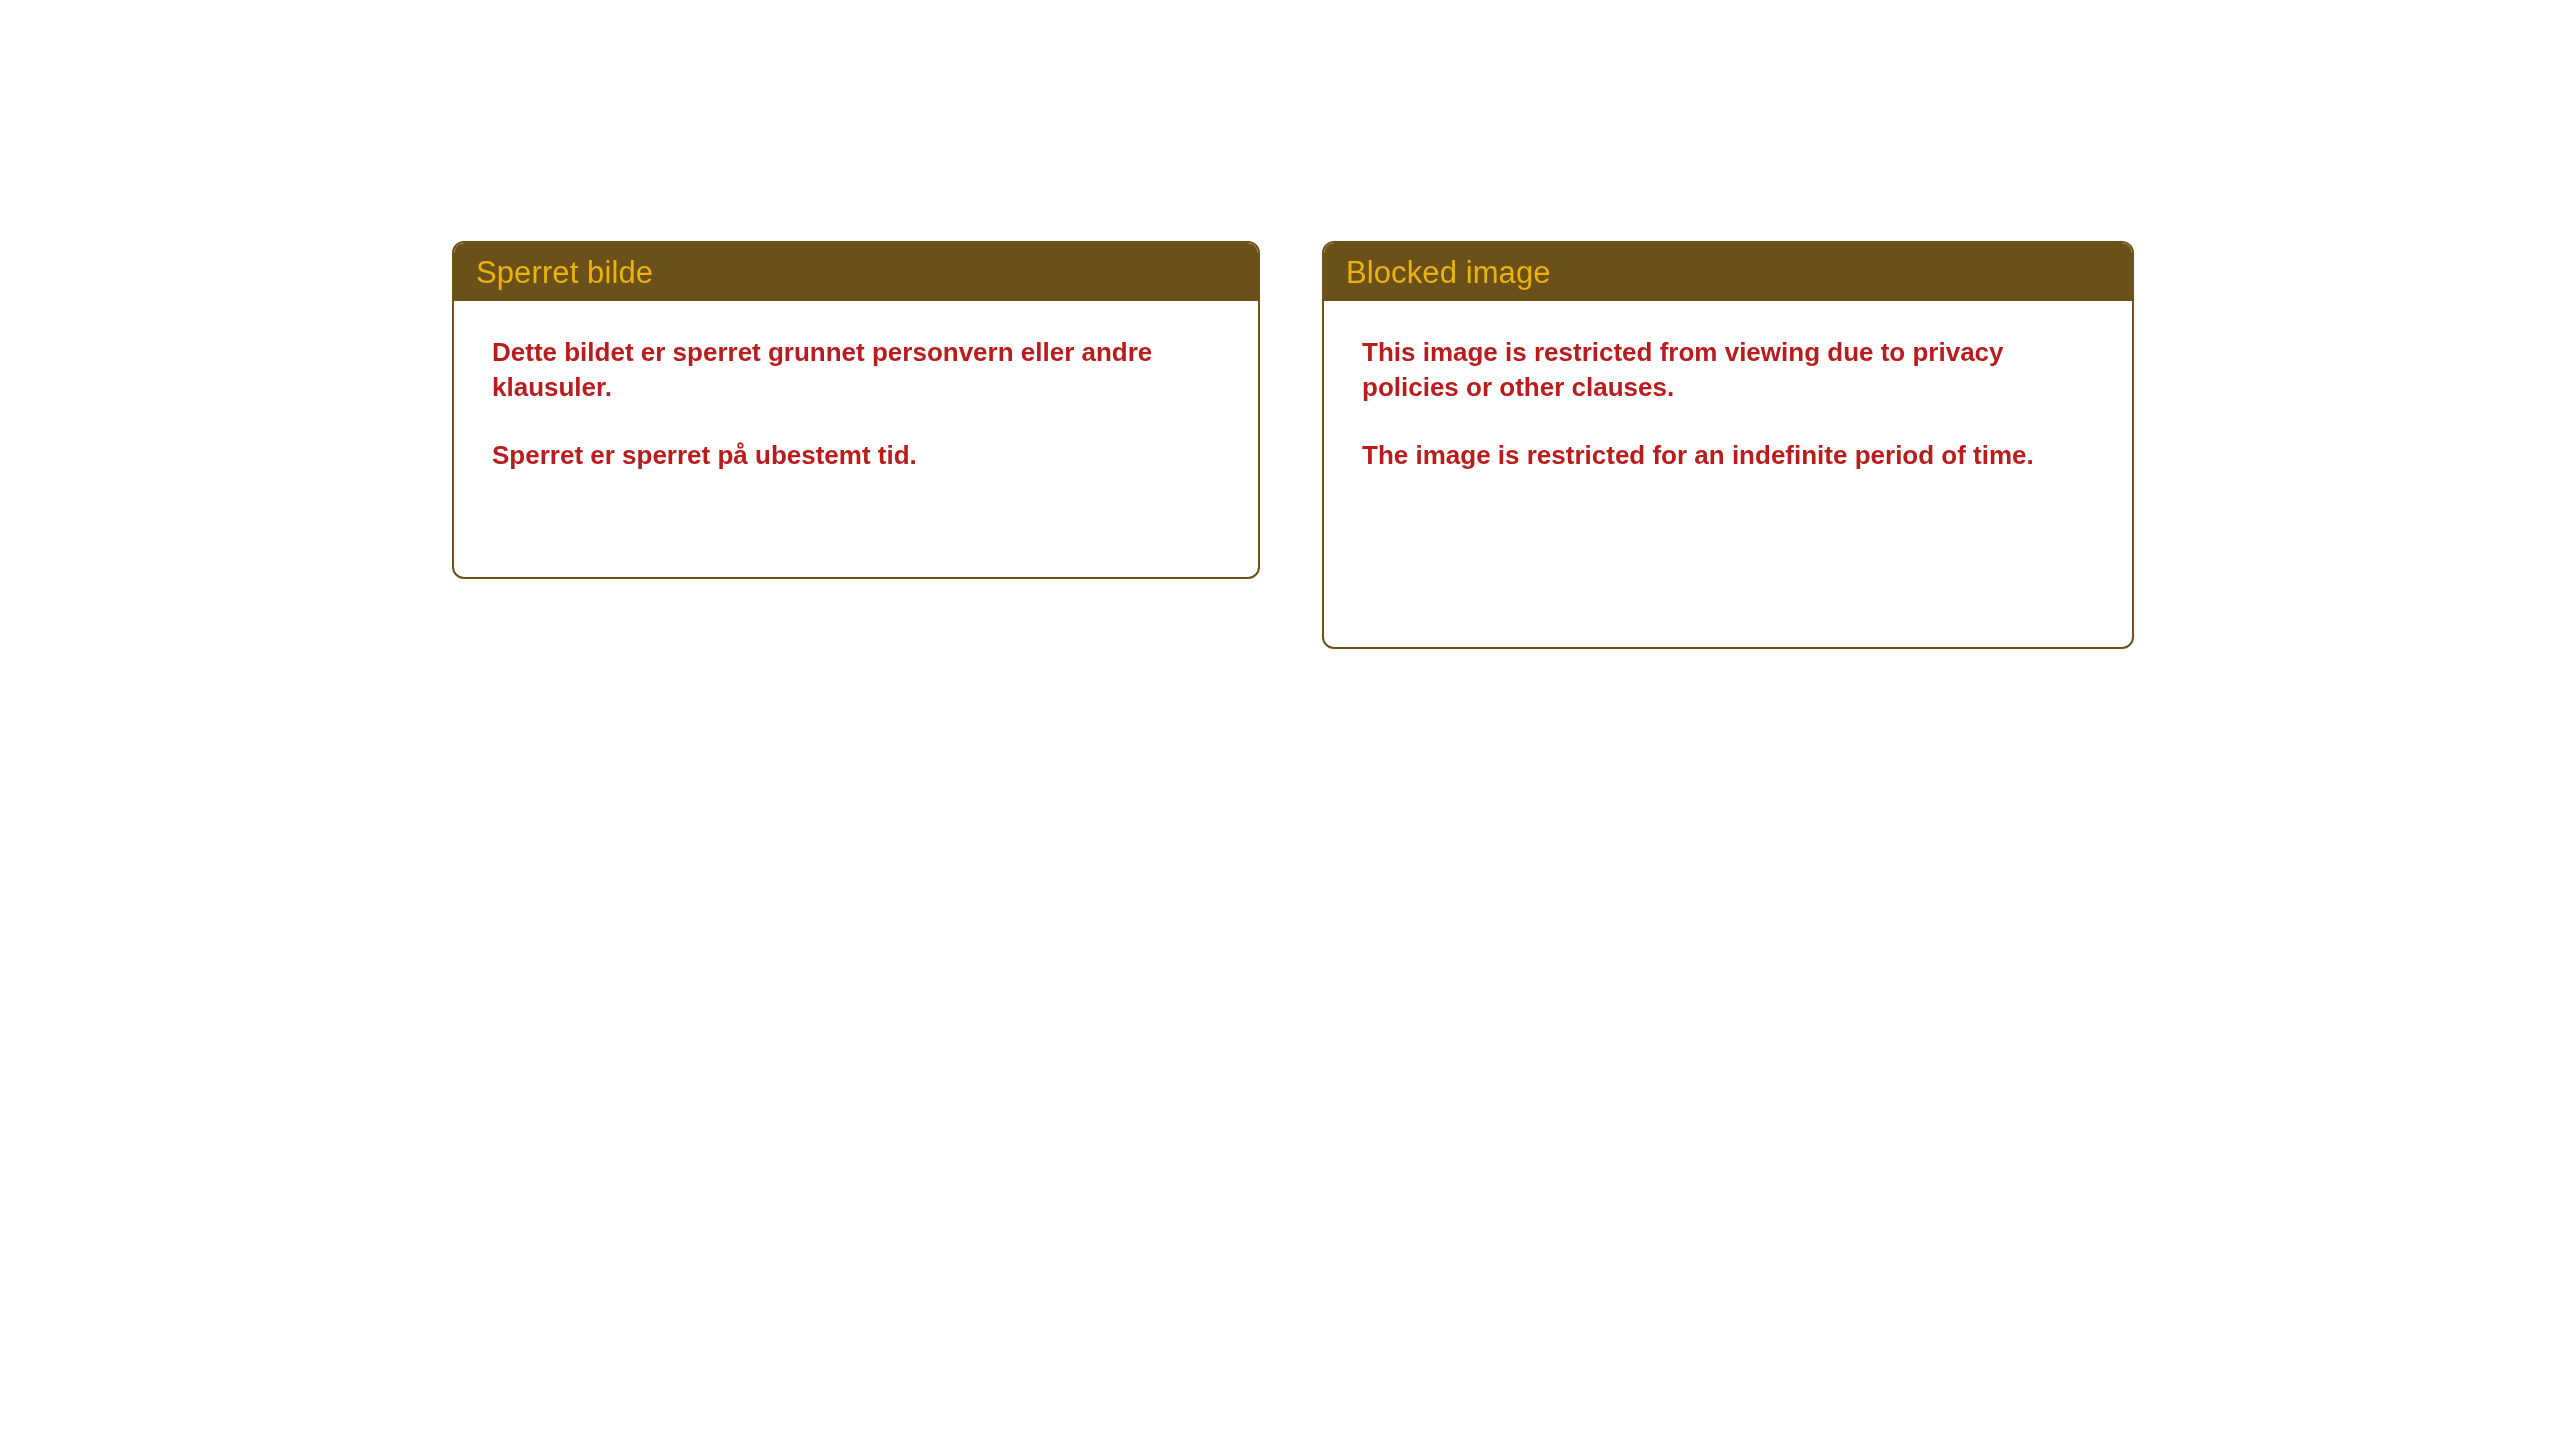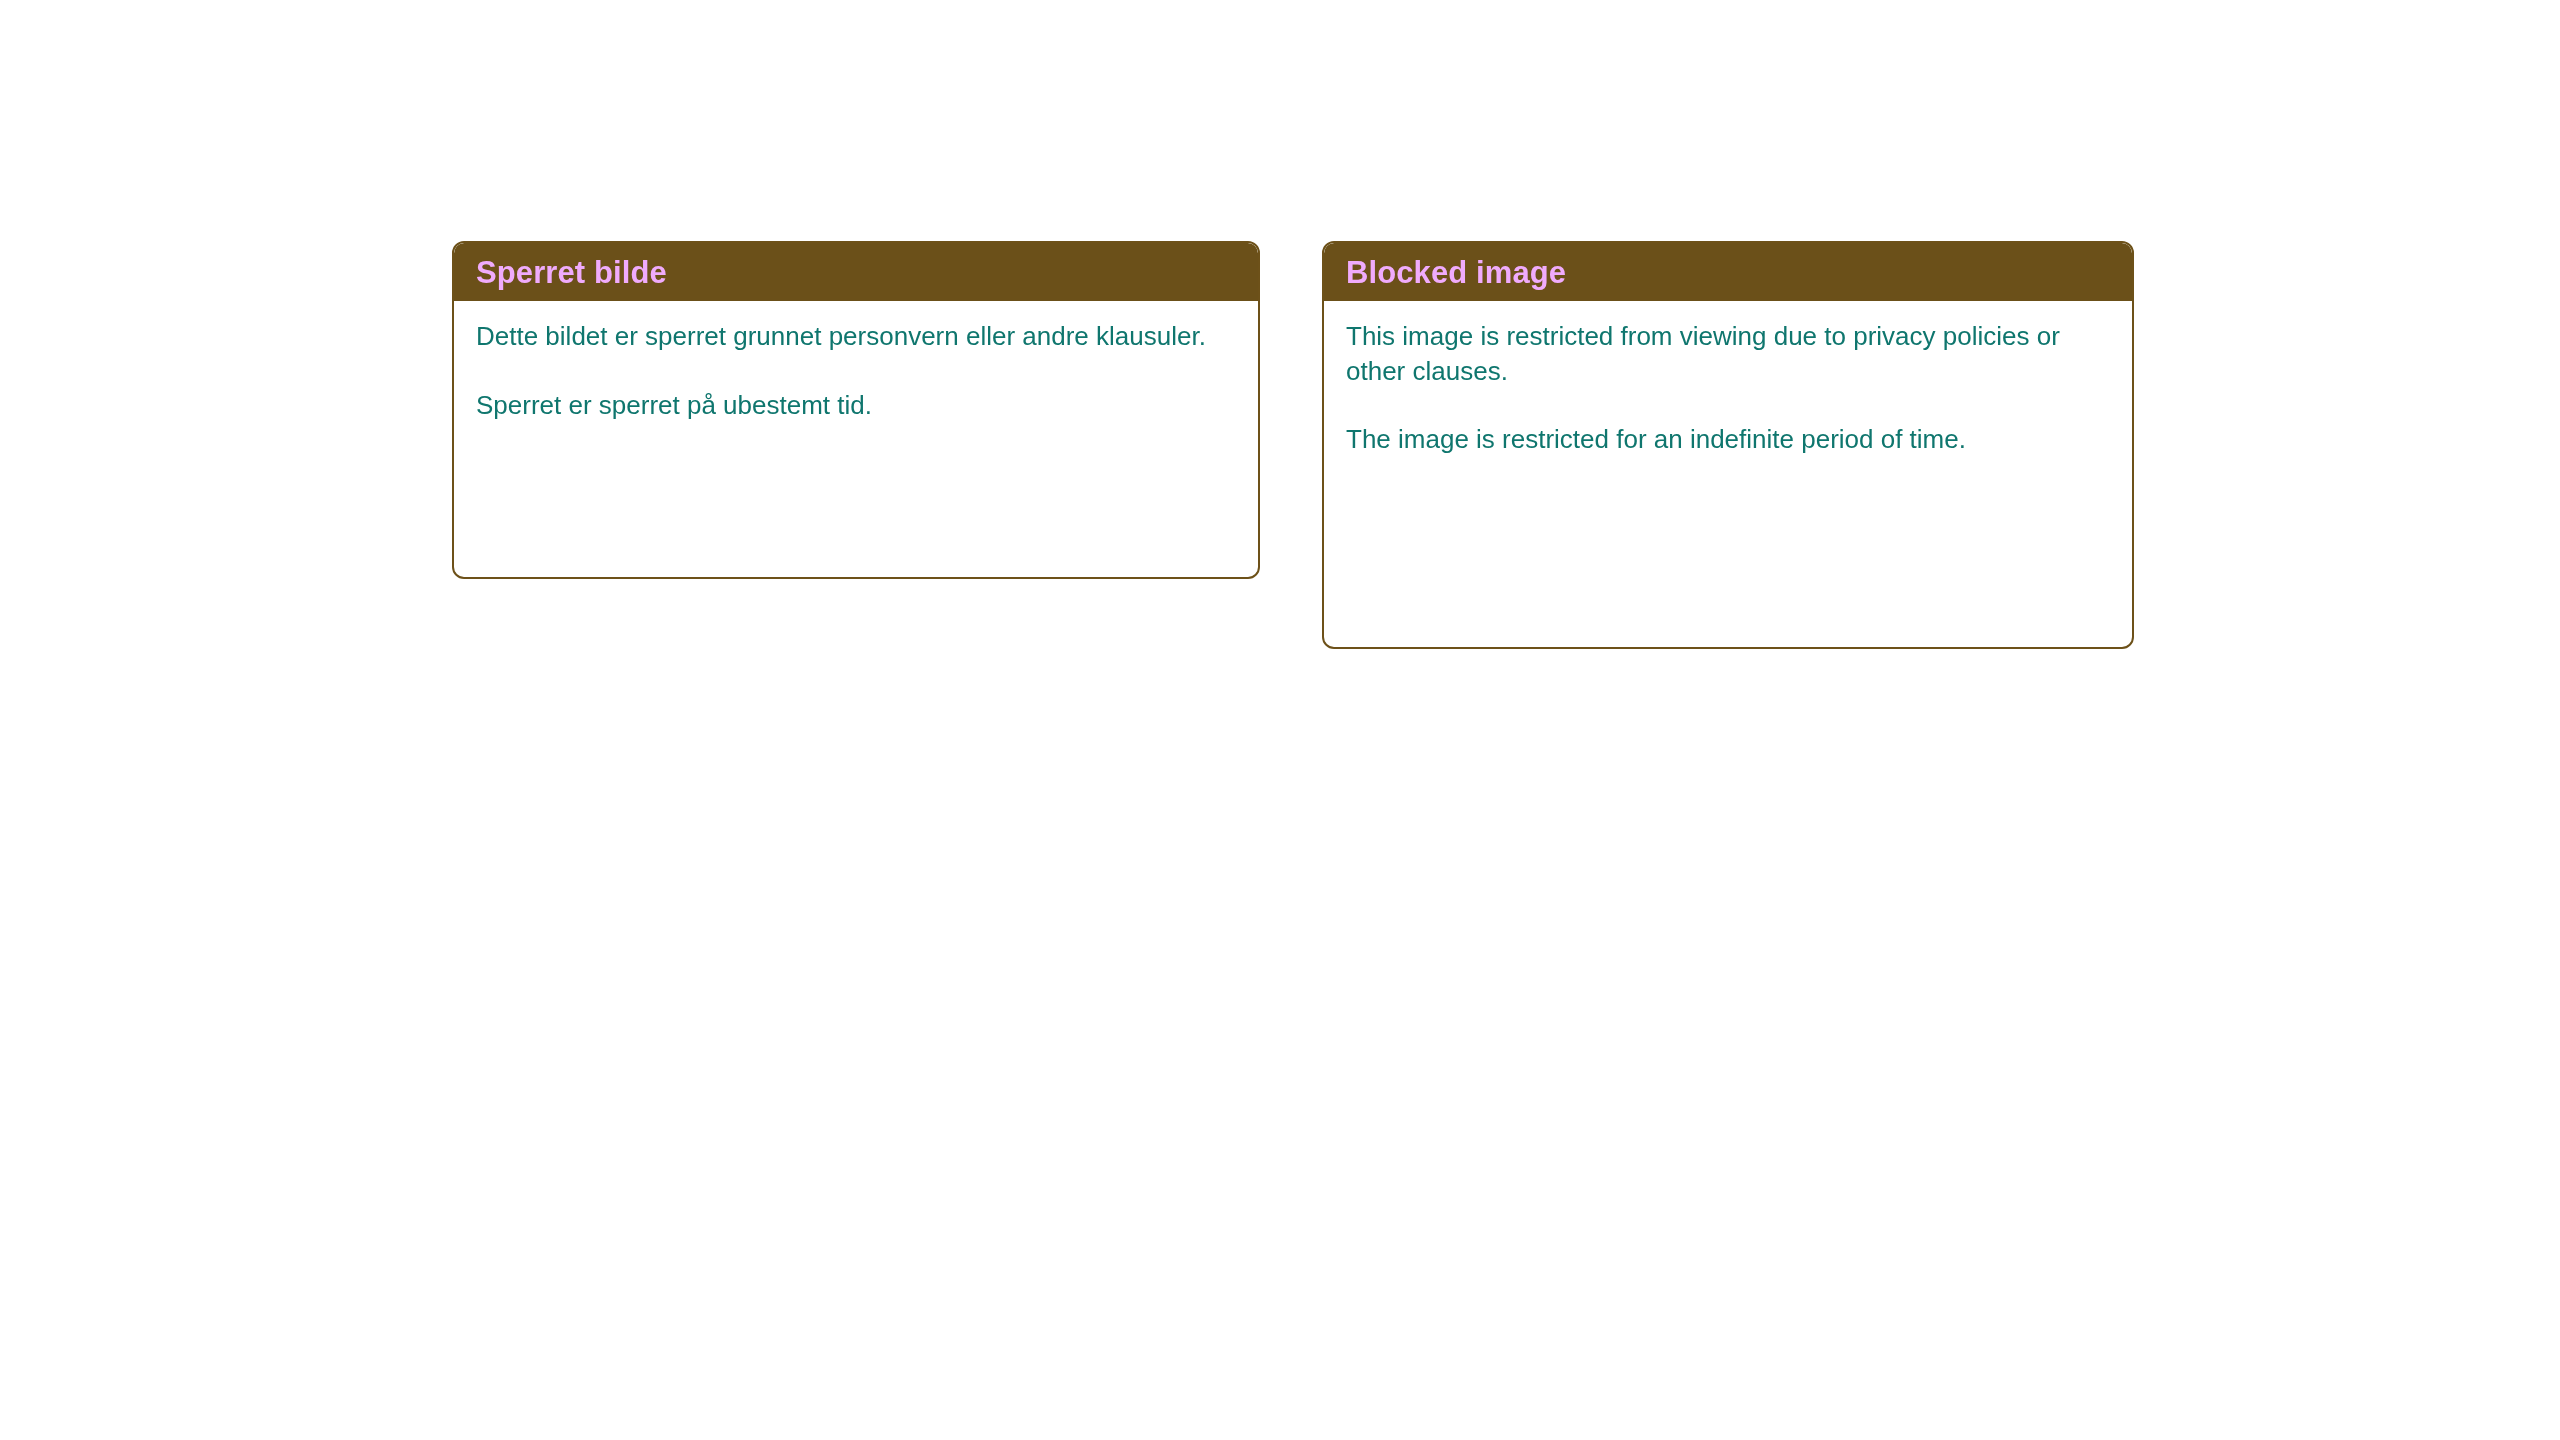--- a/index.html
+++ b/index.html
@@ -58,40 +58,40 @@
     border-top-right-radius: 10px;
     height: 58px;
     flex: 0 0 58px;
     display: flex;
     align-items: center;
     padding: 0 0 0 22px;
     box-sizing: border-box;
   }
 
   .card-title {
-    color: #f0abfc;
+    color: #eab308;
     font-size: 31px;
-    font-weight: 700;
+    font-weight: 400;
     line-height: 1;
     letter-spacing: 0.1px;
     white-space: nowrap;
   }
 
   .card-body {
     flex: 1 1 auto;
     padding: 18px 24px 20px 22px;
     box-sizing: border-box;
   }
 
   .card-paragraph {
-    color: #0f766e;
+    color: #b91c1c;
     font-size: 26px;
     line-height: 1.33;
-    margin: 0;
-    font-weight: 400;
+    margin: 16px;
+    font-weight: 700;
   }
 
   .card-paragraph + .card-paragraph {
     margin-top: 34px;
   }
 </style>
 </head>
 <body>
 
 <div class="page">

